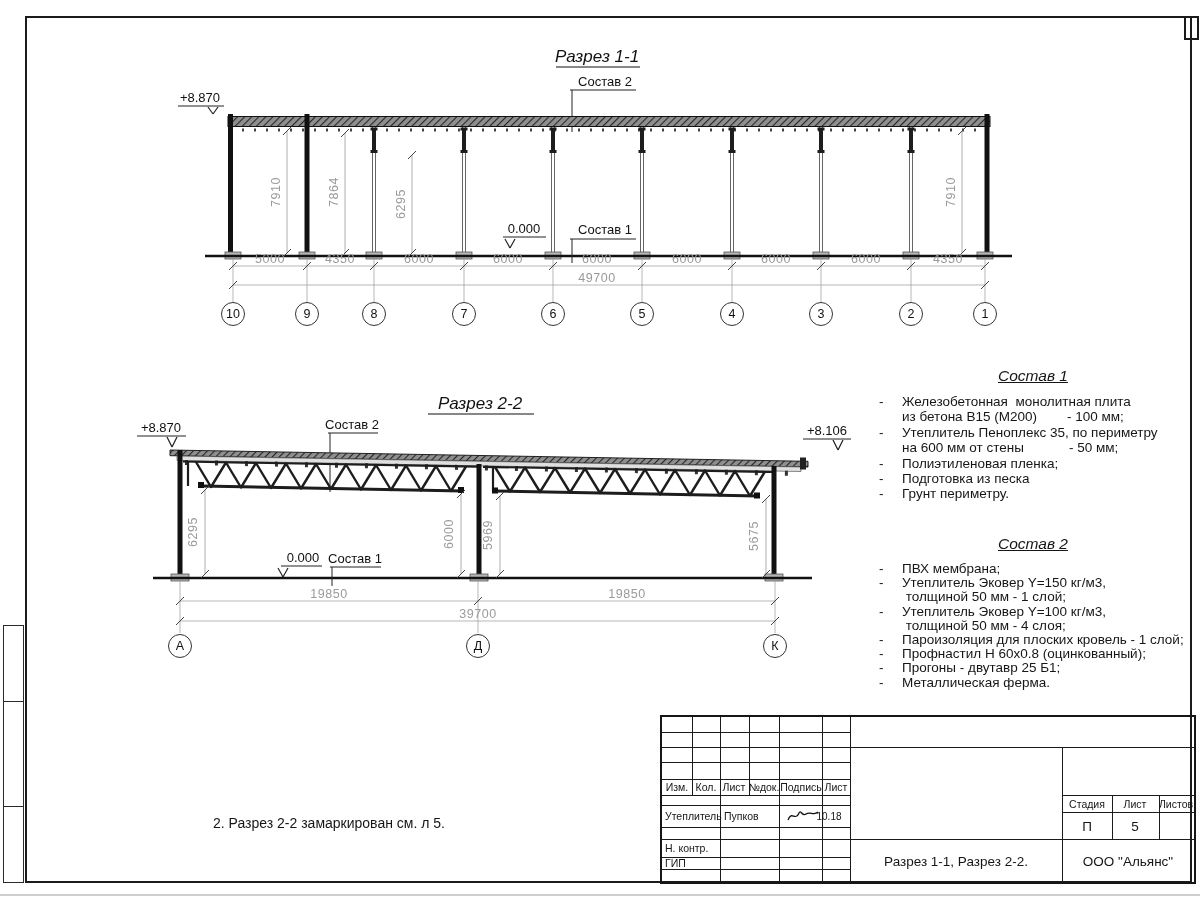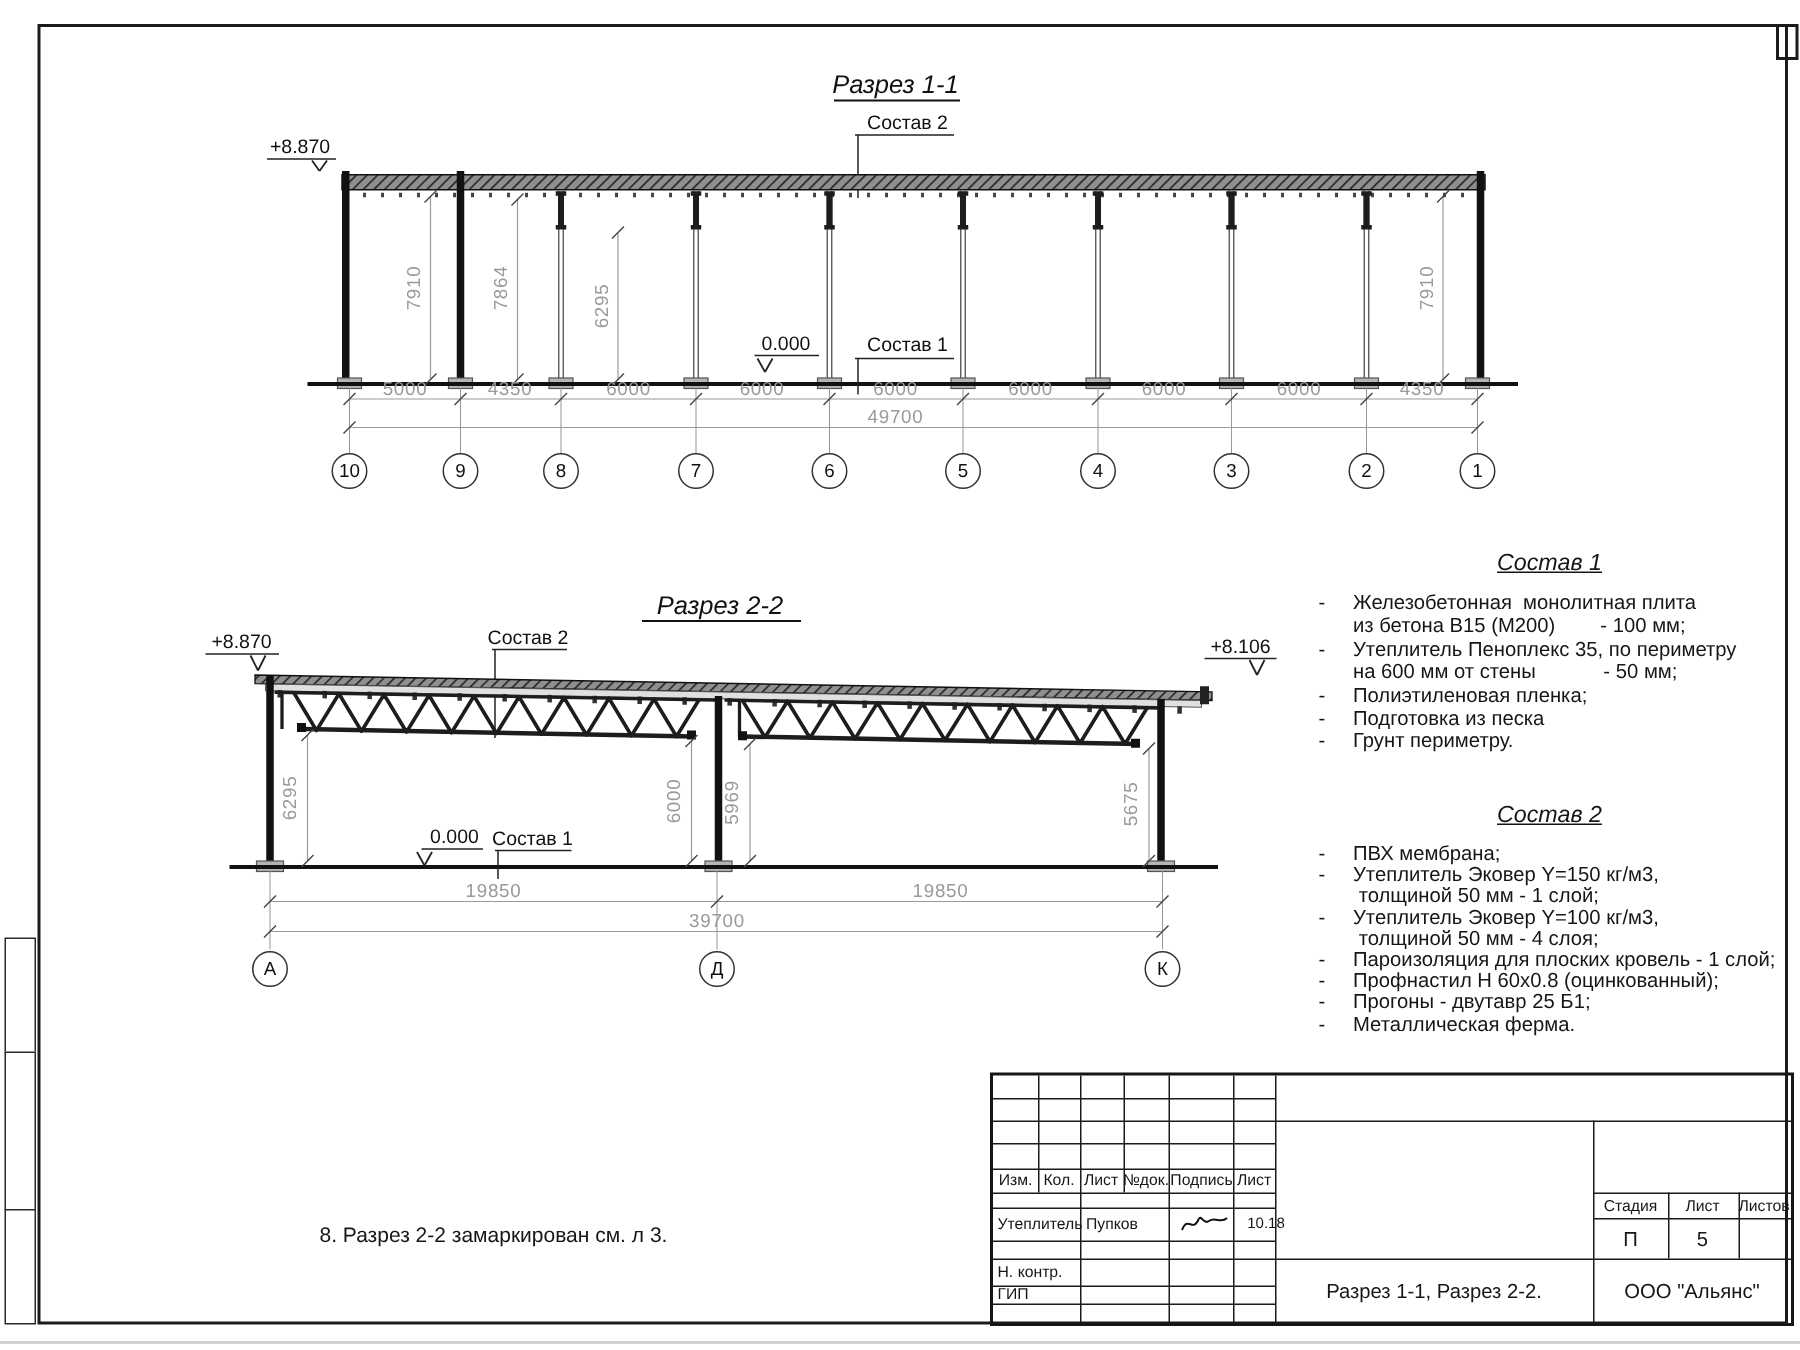--- a/index.html
+++ b/index.html
@@ -430,21 +430,21 @@
         <span class="b">-</span>
         <span class="t">Прогоны - двутавр 25 Б1;</span>
       </div>
     <div class="srow">
         <span class="b">-</span>
         <span class="t">Металлическая ферма.</span>
       </div>
   </div>
 
   <div class="notes" style="left:213px;top:776px;">
-    <div>8. Разрез 2-2 замаркирован см. л 3.</div>
+    <div>2. Разрез 2-2 замаркирован см. л 5.</div>
   </div>
 
   <div class="abs" style="left:660px;top:715px;width:532px;height:165px;border:2px solid #161616;box-sizing:content-box;">
 
     <div class="vl" style="left:30px;top:0;height:78px;"></div>
     <div class="vl" style="left:58px;top:0;height:165px;"></div>
     <div class="vl" style="left:87px;top:0;height:78px;"></div>
     <div class="vl" style="left:117px;top:0;height:165px;"></div>
     <div class="vl" style="left:160px;top:0;height:165px;"></div>
     <div class="vl" style="left:188px;top:0;height:165px;"></div>
@@ -470,21 +470,21 @@
     <span class="cellText" style="left:72px;top:70px;">Лист</span>
     <span class="cellText" style="left:102px;top:70px;">№док.</span>
     <span class="cellText" style="left:139px;top:70px;">Подпись</span>
     <span class="cellText" style="left:174px;top:70px;">Лист</span>
 
     <span class="leftlab" style="left:3px;top:93px;">Утеплитель</span>
     <span class="leftlab" style="left:62px;top:93px;">Пупков</span>
     <svg class="abs" style="left:124px;top:91px;" width="34" height="16" viewBox="0 0 34 16">
       <path d="M2,12 C6,2 9,14 13,5 C15,1 16,9 20,6 C24,3 28,8 32,4" stroke="#111" stroke-width="1.3" fill="none"></path>
     </svg>
-    <span class="cellText" style="left:182px;top:99px;font-size:10px;">10.18</span>
+    <span class="cellText" style="left:167px;top:99px;font-size:10px;">10.18</span>
 
     <span class="leftlab" style="left:3px;top:125px;">Н. контр.</span>
     <span class="leftlab" style="left:3px;top:140px;">ГИП</span>
 
     <span class="cellText" style="left:425px;top:87px;">Стадия</span>
     <span class="cellText" style="left:473px;top:87px;">Лист</span>
     <span class="cellText" style="left:514px;top:87px;">Листов</span>
     <span class="cellBig" style="left:425px;top:109px;">П</span>
     <span class="cellBig" style="left:473px;top:109px;">5</span>
 

